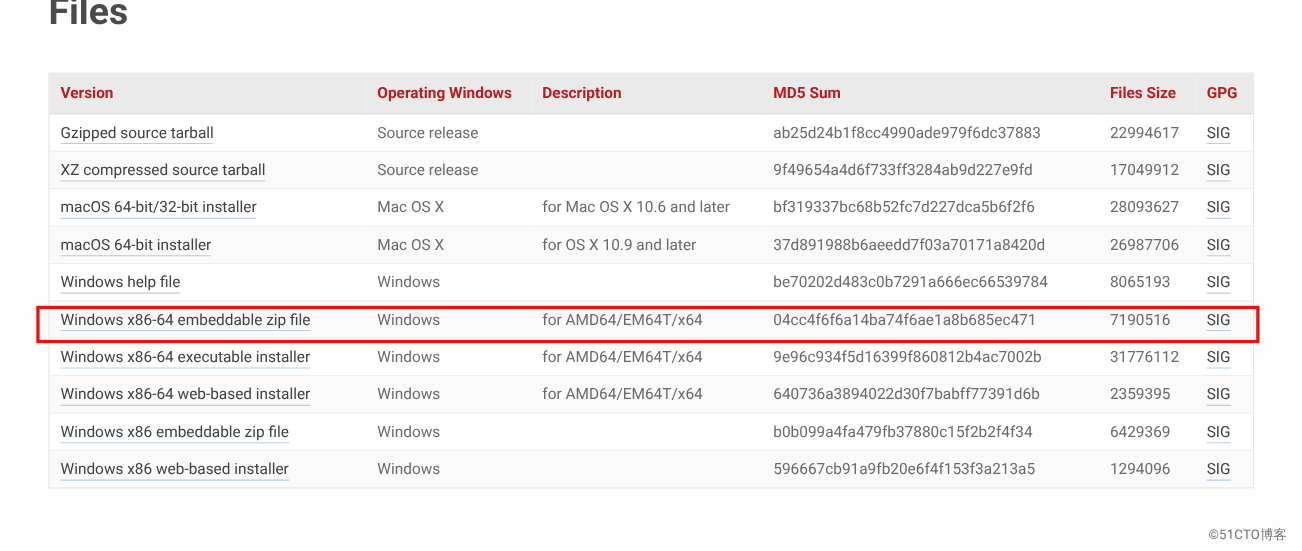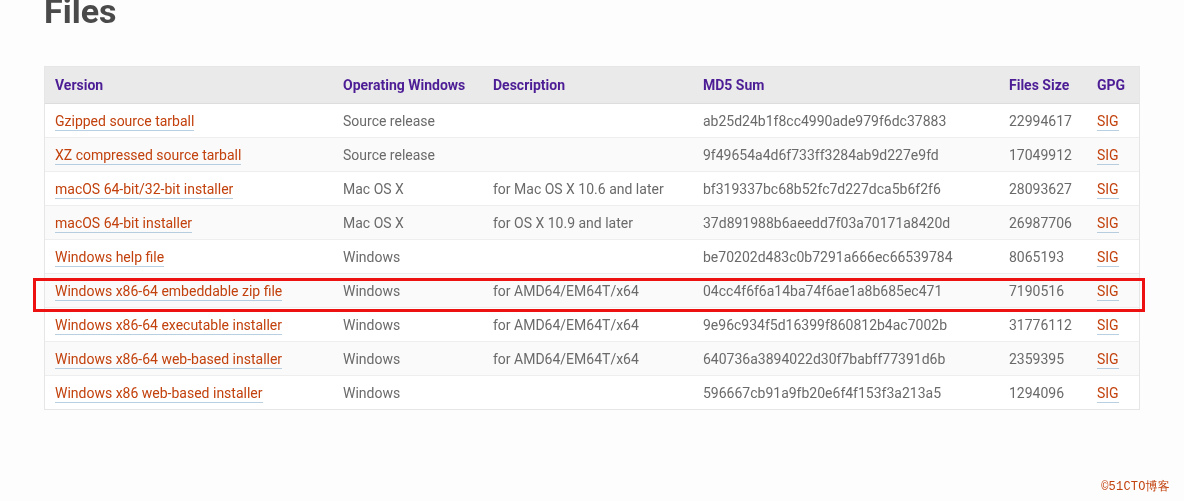--- a/index.html
+++ b/index.html
@@ -37,63 +37,62 @@
     table-layout: fixed;
   }
   col.c-version { width: 288px; }
   col.c-os      { width: 150px; }
   col.c-desc    { width: 210px; }
   col.c-md5     { width: 306px; }
   col.c-size    { width: 88px; }
   col.c-gpg     { width: auto; }
   thead th {
     background: #eaeaea;
-    color: #4c1d95;
+    color: #b91c1c;
     font-weight: 700;
     text-align: left;
     padding: 10px 10px;
     font-size: 14px;
     border-bottom: 1px solid #ddd;
   }
   tbody td {
     padding: 9px 10px 8px 10px;
     color: #6a6a6a;
     font-size: 14px;
     border-top: 1px solid #eee;
     white-space: nowrap;
     overflow: hidden;
     text-overflow: ellipsis;
     background: #fff;
   }
   tbody tr:nth-child(even) td {
     background: #fafafa;
   }
   a.link, a.sig {
-    color: #c2410c;
+    color: #404040;
     text-decoration: none;
     border-bottom: 1px solid rgba(55,118,171,0.35);
     padding-bottom: 1px;
   }
   .highlight-box {
     position: absolute;
     border: 3px solid #e11;
     pointer-events: none;
     left: 33px;
     top: 278px;
     width: 1112px;
     height: 34px;
   }
   .watermark {
     position: absolute;
     right: 14px;
     bottom: 6px;
     font-size: 12px;
-    color: #c2410c;
+    color: #737373;
     letter-spacing: 0.2px;
-    font-family: Liberation Mono, monospace;
   }
 </style>
 </head>
 <body>
 
 <div class="page">
   <h1 class="title">Files</h1>
 
   <div class="table-wrap">
     <table>
@@ -174,20 +173,28 @@
           </tr>
           <tr>
             <td><a href="#" class="link">Windows x86-64 web-based installer</a></td>
             <td>Windows</td>
             <td>for AMD64/EM64T/x64</td>
             <td>640736a3894022d30f7babff77391d6b</td>
             <td>2359395</td>
             <td><a href="#" class="sig">SIG</a></td>
           </tr>
           <tr>
+            <td><a href="#" class="link">Windows x86 embeddable zip file</a></td>
+            <td>Windows</td>
+            <td></td>
+            <td>b0b099a4fa479fb37880c15f2b2f4f34</td>
+            <td>6429369</td>
+            <td><a href="#" class="sig">SIG</a></td>
+          </tr>
+          <tr>
             <td><a href="#" class="link">Windows x86 web-based installer</a></td>
             <td>Windows</td>
             <td></td>
             <td>596667cb91a9fb20e6f4f153f3a213a5</td>
             <td>1294096</td>
             <td><a href="#" class="sig">SIG</a></td>
           </tr>
         </tbody>
     </table>
   </div>

